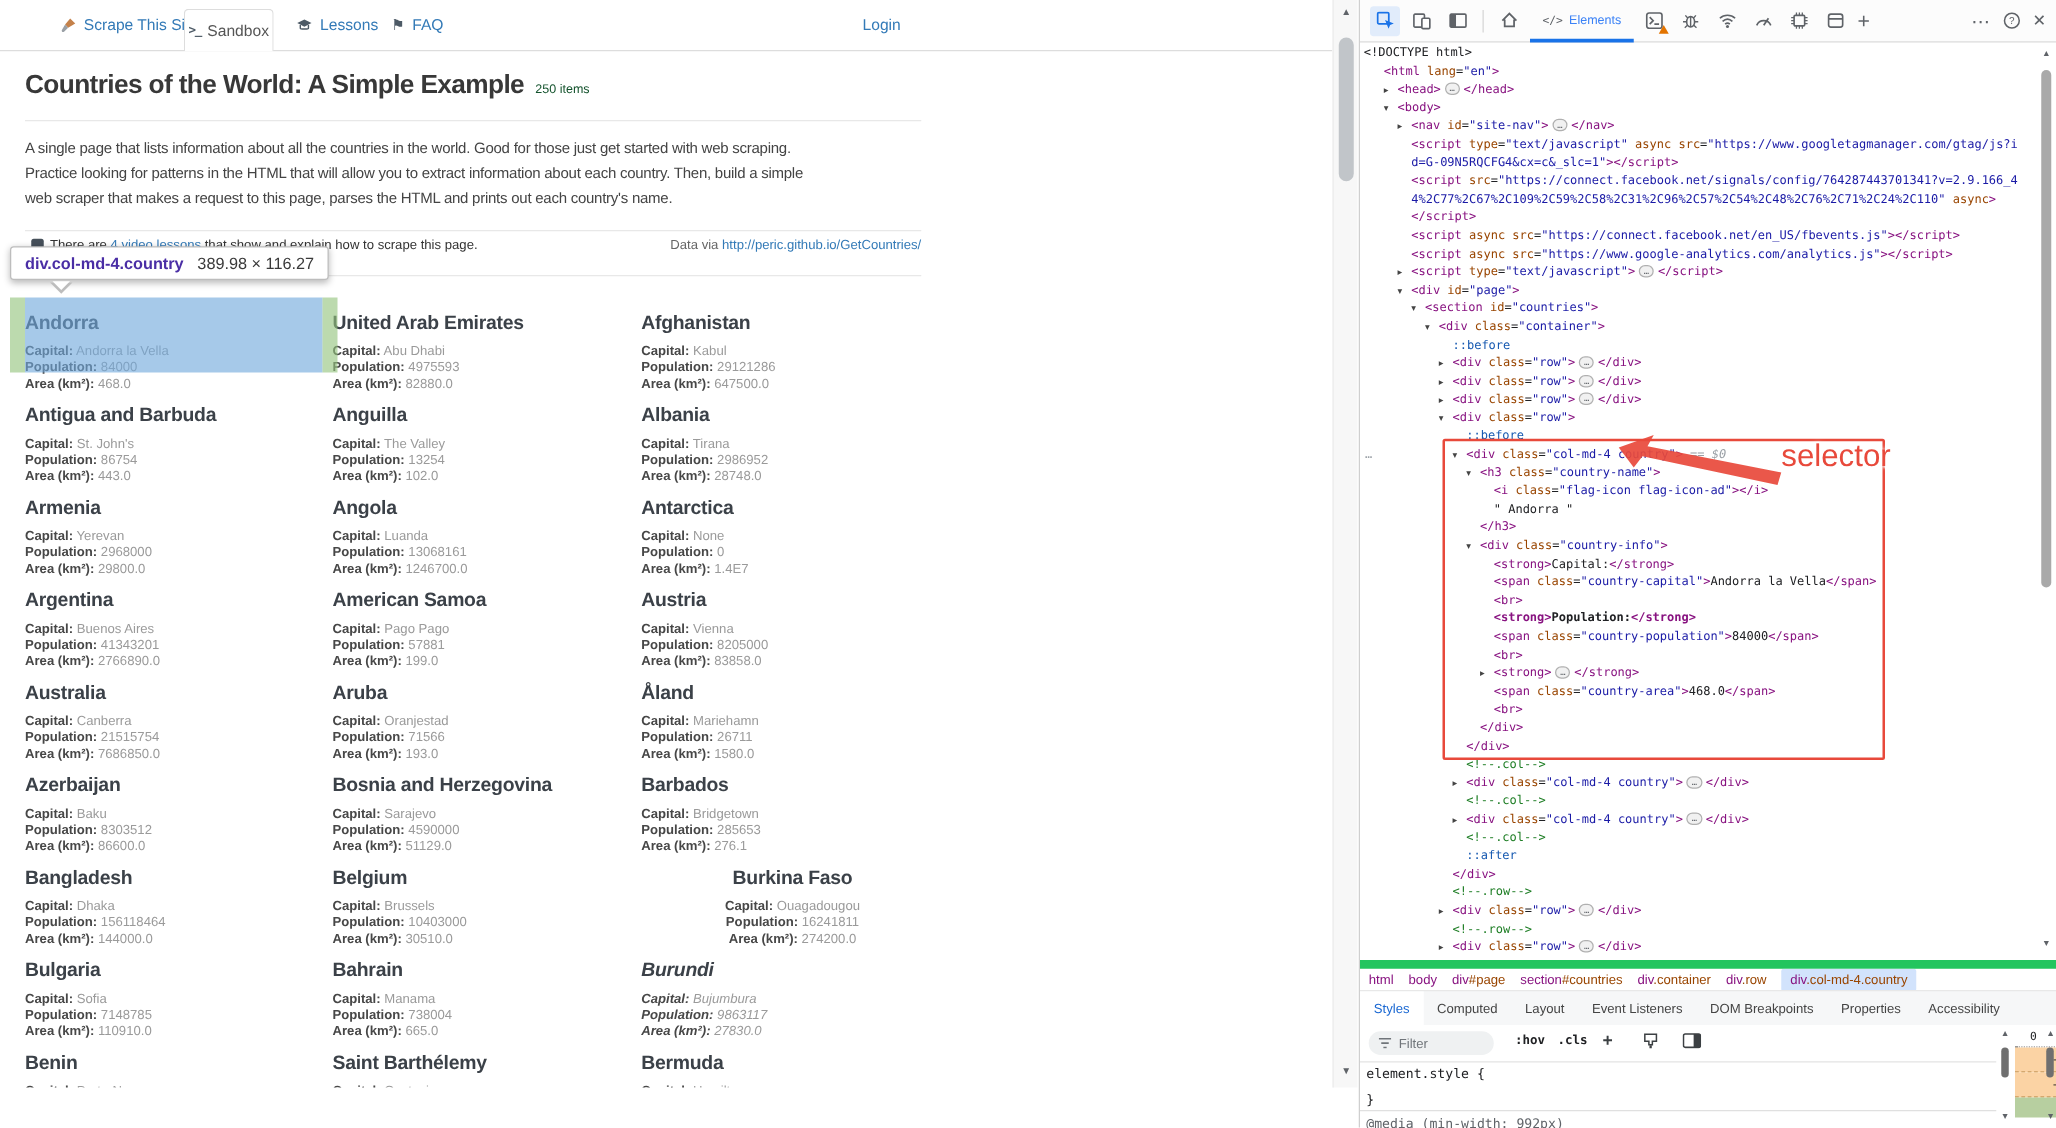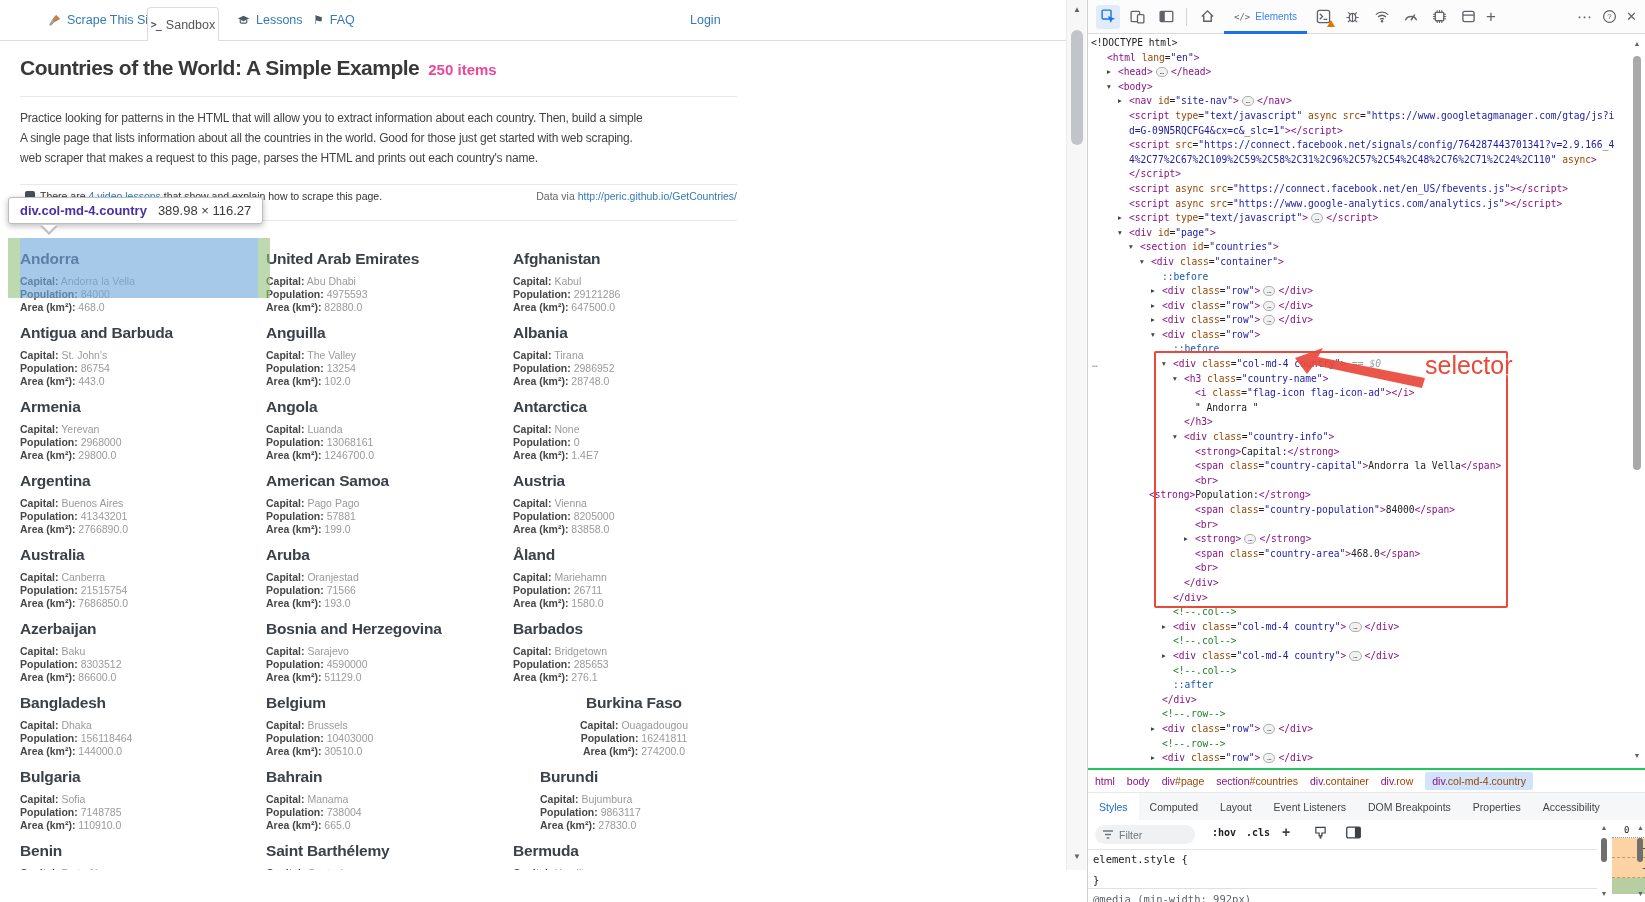--- a/index.html
+++ b/index.html
@@ -6,21 +6,21 @@
   html,body{width:1645px;height:902px;background:#fff;overflow:hidden;font-family:"Liberation Sans",sans-serif}
   
   #page-pane{position:absolute;left:0;top:0;width:1066px;height:870px;overflow:hidden;background:#fff}
   .navline{position:absolute;left:0;top:40px;width:1066px;height:1px;background:#ddd}
   .nav-item{position:absolute;top:13px;display:flex;align-items:center;gap:6px;font-size:12.5px;color:#337ab7;cursor:pointer}
   .nav-tab{position:absolute;left:147px;top:7px;width:72px;height:34px;background:#fff;border:1px solid #ddd;border-bottom:none;border-radius:4px 4px 0 0;display:flex;align-items:center;justify-content:center;gap:5px;font-size:12.5px;color:#555;z-index:2}
   .icon-dark{color:#4d5a66;font-size:12px}
   .term-glyph{font-family:"DejaVu Sans Mono",monospace;font-weight:bold;font-size:10px;color:#4d5a66;letter-spacing:-1px}
   #page-title{position:absolute;left:20px;top:56px;white-space:nowrap}
   #page-title h1{display:inline;font-size:21px;font-weight:bold;color:#383838;letter-spacing:-.5px}
-  #page-title .count{font-size:15px;color:#ec4899;margin-left:9px;font-weight:bold}
+  #page-title .count{font-size:10px;color:#14532d;margin-left:9px;font-weight:normal}
   .hr{position:absolute;left:20px;width:717px;height:1px;background:#e8e8e8}
   #page-desc{position:absolute;left:20px;top:108px;width:730px;font-size:12px;line-height:20px;color:#444;letter-spacing:-.2px}
   #lessons-note{position:absolute;left:40px;top:190px;font-size:10.5px;color:#333;white-space:nowrap;z-index:1}
   #lessons-note a{color:#337ab7;text-decoration:none}
   #note-icon{position:absolute;left:25px;top:191px;width:10px;height:10px;background:#46505a;border-radius:2px;z-index:1}
   #data-via{position:absolute;left:420px;top:190px;width:317px;text-align:right;font-size:10.5px;color:#666;white-space:nowrap}
   #data-via a{color:#337ab7;text-decoration:none}
   
   #inspect-tooltip{position:absolute;left:8px;top:197px;z-index:10;background:#fff;border:1px solid #bdbdbd;border-radius:3px;box-shadow:0 2px 6px rgba(0,0,0,.28);padding:5px 11px;white-space:nowrap;display:flex;align-items:center;gap:11px}
   #inspect-tooltip .sel{font-size:13px;font-weight:bold;color:#4a2ea5}
@@ -61,21 +61,21 @@
   .tk-g{color:#9aa0a6;font-style:italic}
   .tk-e{display:inline-block;border:1px solid #b0b0b0;border-radius:7px;background:#f1f1f1;color:#5f6368;font-size:7px;line-height:8px;padding:0 3px;margin:0 3px;vertical-align:1px}
   
   #anno-box{position:absolute;left:66px;top:351px;width:354px;height:257px;border:2px solid #e8493b;border-radius:2px;z-index:20;pointer-events:none}
   #anno-arrow{position:absolute;left:205px;top:348px;z-index:21;pointer-events:none}
   #anno-label{position:absolute;left:337px;top:351px;z-index:21;font-size:25px;color:#e8493b;text-shadow:0 0 3px #fff,0 0 6px #fff,1px 1px 2px #fff;pointer-events:none}
   
   #tree-scrollbar{position:absolute;left:541px;top:36px;width:16px;height:730px;background:#fff}
   #tree-scrollbar .thumb{position:absolute;left:4px;width:8px;top:20px;height:414px;background:#a9a9a9;border-radius:4px}
   
-  #crumbs{position:absolute;left:0;top:768px;width:557px;height:24px;border-top:2px solid #22c55e;background:#fff;display:flex;align-items:center;padding-left:7px;gap:12px;font-size:10.5px;white-space:nowrap;overflow:hidden}
+  #crumbs{position:absolute;left:0;top:768px;width:557px;height:24px;border-top:7px solid #22c55e;background:#fff;display:flex;align-items:center;padding-left:7px;gap:12px;font-size:10.5px;white-space:nowrap;overflow:hidden}
   .crumb{cursor:pointer}
   .crumb.selected{background:#d2e3fc;padding:3px 7px;border-radius:2px}
   
   #style-tabs{position:absolute;left:0;top:792px;width:557px;height:28px;background:#f6f7f8;border-top:1px solid #e8e8e8;display:flex;align-items:stretch;font-size:10.5px;color:#444;white-space:nowrap;overflow:hidden}
   .stab{display:flex;align-items:center;padding:0 11px;cursor:pointer}
   .stab.active{background:#fff;color:#1967d2}
   
   #filter-row{position:absolute;left:0;top:820px;width:509px;height:30px;background:#fff;border-bottom:1px solid #e4e4e4}
   #filter-pill{position:absolute;left:7px;top:5px;width:100px;height:19px;border-radius:10px;background:#eff1f2;display:flex;align-items:center;gap:6px;padding-left:8px;font-size:10.5px;color:#70757a;cursor:text}
   .fr-text{position:absolute;top:7px;font-family:"DejaVu Sans Mono",monospace;font-size:10px;font-weight:bold;color:#202124;cursor:pointer}
@@ -134,22 +134,22 @@
   <div class="nav-item" style="left:690px">
     <span>Login</span>
   </div>
 
   <div id="page-title">
     <h1>Countries of the World: A Simple Example</h1><span class="count">250 items</span>
   </div>
 
   <div class="hr" style="top:96px"></div>
   <div id="page-desc">
+      <div>A single page that lists information about all the countries in the world. Good for those just get started with web scraping.</div>
       <div>Practice looking for patterns in the HTML that will allow you to extract information about each country. Then, build a simple</div>
-      <div>A single page that lists information about all the countries in the world. Good for those just get started with web scraping.</div>
       <div>web scraper that makes a request to this page, parses the HTML and prints out each country's name.</div>
     </div>
   <div class="hr" style="top:184px"></div>
 
   <div id="note-icon"></div>
   <div id="lessons-note">
     <span>There are </span><a>4 video lessons</a><span> that show and explain how to scrape this page.</span>
   </div>
   <div id="data-via">
     <span>Data via </span><a>http://peric.github.io/GetCountries/</a>
@@ -288,21 +288,21 @@
     <div class="ci ci-capital"><b>Capital:</b> <span>Sofia</span></div>
     <div class="ci ci-pop"><b>Population:</b> <span>7148785</span></div>
     <div class="ci ci-area"><b>Area (km²):</b> <span>110910.0</span></div>
   </div>
       <div class="country-card" style="left: 266px; top: 768px;">
     <h3>Bahrain</h3>
     <div class="ci ci-capital"><b>Capital:</b> <span>Manama</span></div>
     <div class="ci ci-pop"><b>Population:</b> <span>738004</span></div>
     <div class="ci ci-area"><b>Area (km²):</b> <span>665.0</span></div>
   </div>
-      <div class="country-card" style="left: 540px; top: 768px;">
+      <div class="country-card" style="left: 513px; top: 768px; font-style: italic;">
     <h3>Burundi</h3>
     <div class="ci ci-capital"><b>Capital:</b> <span>Bujumbura</span></div>
     <div class="ci ci-pop"><b>Population:</b> <span>9863117</span></div>
     <div class="ci ci-area"><b>Area (km²):</b> <span>27830.0</span></div>
   </div>
       <div class="country-card" style="left: 20px; top: 842px;">
     <h3>Benin</h3>
     <div class="ci ci-capital"><b>Capital:</b> <span>Porto-Novo</span></div>
 
   </div>
@@ -441,21 +441,21 @@
       <div class="tree-line" style="padding-left: 84px;"><span class="tk-p">::before</span></div>
       <div class="tree-line" style="padding-left: 84px;"><span class="tree-arrow" style="left: 73px;">▾</span><span class="tree-gutter">…</span><span class="tk-t">&lt;div</span><span class="tk-x"> </span><span class="tk-a">class</span><span class="tk-x">=</span><span class="tk-v">"col-md-4 country"</span><span class="tk-t">&gt;</span><span class="tk-g"> == $0</span></div>
       <div class="tree-line" style="padding-left: 95px;"><span class="tree-arrow" style="left: 84px;">▾</span><span class="tk-t">&lt;h3</span><span class="tk-x"> </span><span class="tk-a">class</span><span class="tk-x">=</span><span class="tk-v">"country-name"</span><span class="tk-t">&gt;</span></div>
       <div class="tree-line" style="padding-left: 106px;"><span class="tk-t">&lt;i</span><span class="tk-x"> </span><span class="tk-a">class</span><span class="tk-x">=</span><span class="tk-v">"flag-icon flag-icon-ad"</span><span class="tk-t">&gt;&lt;/i&gt;</span></div>
       <div class="tree-line" style="padding-left: 106px;"><span class="tk-x">" Andorra "</span></div>
       <div class="tree-line" style="padding-left: 95px;"><span class="tk-t">&lt;/h3&gt;</span></div>
       <div class="tree-line" style="padding-left: 95px;"><span class="tree-arrow" style="left: 84px;">▾</span><span class="tk-t">&lt;div</span><span class="tk-x"> </span><span class="tk-a">class</span><span class="tk-x">=</span><span class="tk-v">"country-info"</span><span class="tk-t">&gt;</span></div>
       <div class="tree-line" style="padding-left: 106px;"><span class="tk-t">&lt;strong&gt;</span><span class="tk-x">Capital:</span><span class="tk-t">&lt;/strong&gt;</span></div>
       <div class="tree-line" style="padding-left: 106px;"><span class="tk-t">&lt;span</span><span class="tk-x"> </span><span class="tk-a">class</span><span class="tk-x">=</span><span class="tk-v">"country-capital"</span><span class="tk-t">&gt;</span><span class="tk-x">Andorra la Vella</span><span class="tk-t">&lt;/span&gt;</span></div>
       <div class="tree-line" style="padding-left: 106px;"><span class="tk-t">&lt;br&gt;</span></div>
-      <div class="tree-line" style="padding-left: 60px;"><span class="tk-t">&lt;strong&gt;</span><span class="tk-x">Population:</span><span class="tk-t">&lt;/strong&gt;</span></div>
+      <div class="tree-line" style="padding-left: 106px; font-weight: bold;"><span class="tk-t">&lt;strong&gt;</span><span class="tk-x">Population:</span><span class="tk-t">&lt;/strong&gt;</span></div>
       <div class="tree-line" style="padding-left: 106px;"><span class="tk-t">&lt;span</span><span class="tk-x"> </span><span class="tk-a">class</span><span class="tk-x">=</span><span class="tk-v">"country-population"</span><span class="tk-t">&gt;</span><span class="tk-x">84000</span><span class="tk-t">&lt;/span&gt;</span></div>
       <div class="tree-line" style="padding-left: 106px;"><span class="tk-t">&lt;br&gt;</span></div>
       <div class="tree-line" style="padding-left: 106px;"><span class="tree-arrow" style="left: 95px;">▸</span><span class="tk-t">&lt;strong&gt;</span><span class="tk-e">…</span><span class="tk-t">&lt;/strong&gt;</span></div>
       <div class="tree-line" style="padding-left: 106px;"><span class="tk-t">&lt;span</span><span class="tk-x"> </span><span class="tk-a">class</span><span class="tk-x">=</span><span class="tk-v">"country-area"</span><span class="tk-t">&gt;</span><span class="tk-x">468.0</span><span class="tk-t">&lt;/span&gt;</span></div>
       <div class="tree-line" style="padding-left: 106px;"><span class="tk-t">&lt;br&gt;</span></div>
       <div class="tree-line" style="padding-left: 95px;"><span class="tk-t">&lt;/div&gt;</span></div>
       <div class="tree-line" style="padding-left: 84px;"><span class="tk-t">&lt;/div&gt;</span></div>
       <div class="tree-line" style="padding-left: 84px;"><span class="tk-c">&lt;!--.col--&gt;</span></div>
       <div class="tree-line" style="padding-left: 84px;"><span class="tree-arrow" style="left: 73px;">▸</span><span class="tk-t">&lt;div</span><span class="tk-x"> </span><span class="tk-a">class</span><span class="tk-x">=</span><span class="tk-v">"col-md-4 country"</span><span class="tk-t">&gt;</span><span class="tk-e">…</span><span class="tk-t">&lt;/div&gt;</span></div>
       <div class="tree-line" style="padding-left: 84px;"><span class="tk-c">&lt;!--.col--&gt;</span></div>

